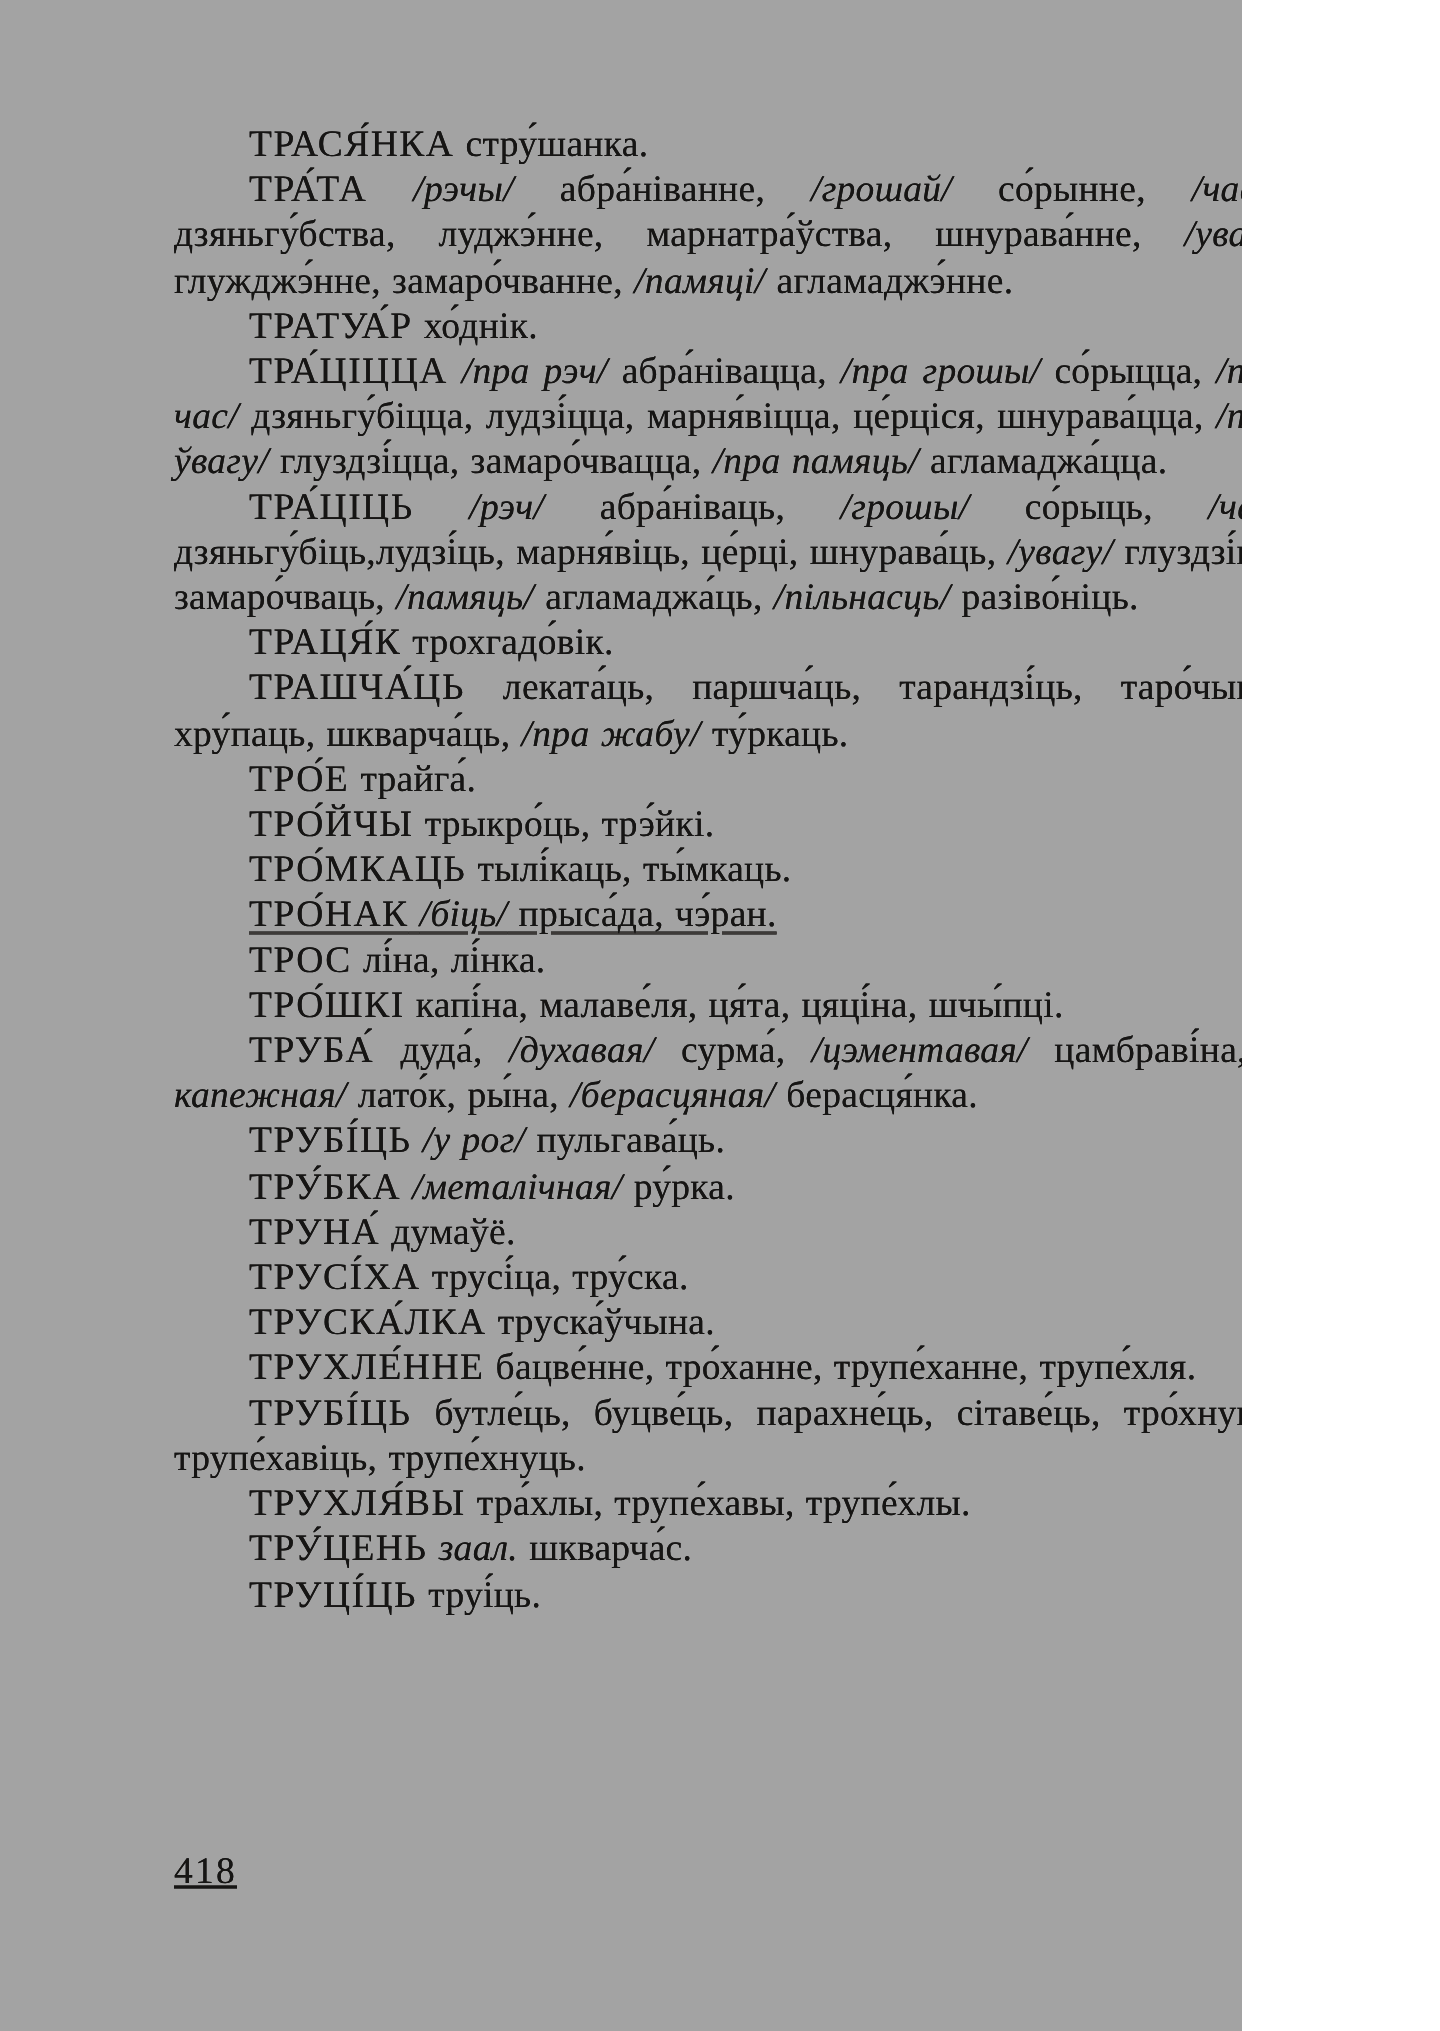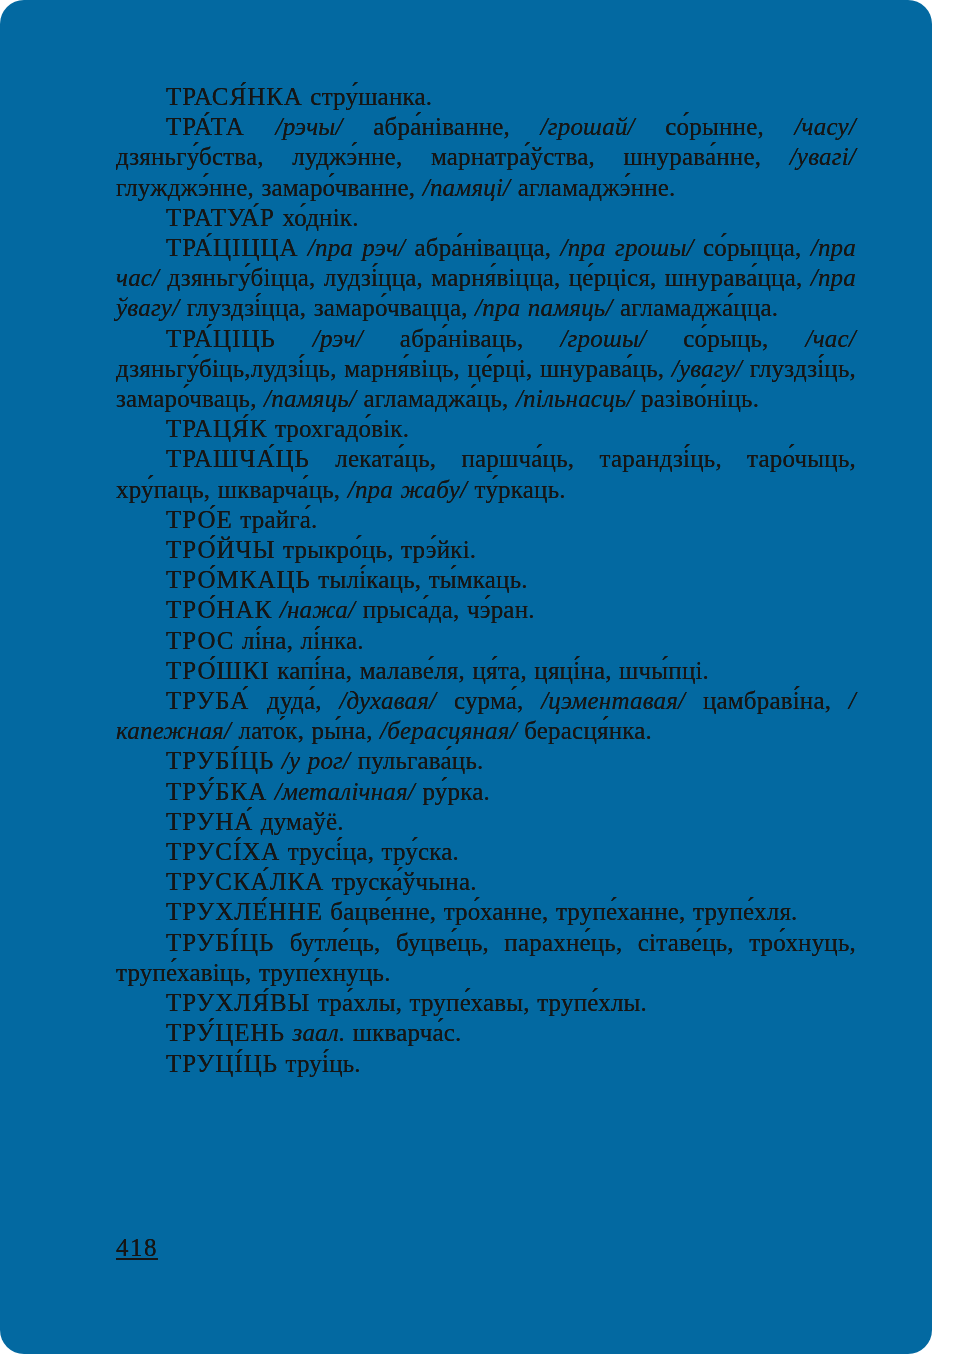--- a/index.html
+++ b/index.html
@@ -2,27 +2,26 @@
 <html><head>
 <meta charset="utf-8">
 <style>
   html, body {
     margin: 0;
     padding: 0;
     background: #ffffff;
   }
   .page {
     position: relative;
-    width: 932px;
+    width: 828px;
     height: 1354px;
-    background: #0369a1;
+    background: #a3a3a3;
     color: #161514;
     font-family: "Liberation Serif", "DejaVu Serif", serif;
     overflow: hidden;
-    border-radius: 24px;
   }
   .textblock {
     position: absolute;
     left: 116px;
     top: 82px;
     width: 740px;
   }
   .entry {
     margin: 0;
     font-size: 25px;
@@ -37,20 +36,21 @@
     letter-spacing: 1px;
   }
   .entry .ital {
     font-style: italic;
   }
   
   .entry.degraded {
     filter: blur(0.35px);
   }
   .entry.degraded span {
+    text-decoration: underline;
     text-decoration-thickness: 2px;
     text-decoration-color: #3d3a38;
     text-underline-offset: 4px;
   }
   .pagenum {
     position: absolute;
     top: 1234px;
     left: 116px;
     width: 740px;
     text-align: left;
@@ -68,21 +68,21 @@
       <p class="entry"><span class="head">ТРАСЯ́НКА</span><span class="plain"> стру́шанка.</span></p>
       <p class="entry"><span class="head">ТРА́ТА</span><span class="plain"> </span><span class="ital">/рэчы/</span><span class="plain"> абра́ніванне, </span><span class="ital">/грошай/</span><span class="plain"> со́рынне, </span><span class="ital">/часу/</span><span class="plain"> дзяньгу́бства, луджэ́нне, марнатра́ўства, шнурава́нне, </span><span class="ital">/увагі/</span><span class="plain"> глужджэ́нне, замаро́чванне, </span><span class="ital">/памяці/</span><span class="plain"> агламаджэ́нне.</span></p>
       <p class="entry"><span class="head">ТРАТУА́Р</span><span class="plain"> хо́днік.</span></p>
       <p class="entry"><span class="head">ТРА́ЦІЦЦА</span><span class="plain"> </span><span class="ital">/пра рэч/</span><span class="plain"> абра́нівацца, </span><span class="ital">/пра грошы/</span><span class="plain"> со́рыцца, </span><span class="ital">/пра час/</span><span class="plain"> дзяньгу́біцца, лудзі́цца, марня́віцца, це́рціся, шнурава́цца, </span><span class="ital">/пра ўвагу/</span><span class="plain"> глуздзі́цца, замаро́чвацца, </span><span class="ital">/пра памяць/</span><span class="plain"> агламаджа́цца.</span></p>
       <p class="entry"><span class="head">ТРА́ЦІЦЬ</span><span class="plain"> </span><span class="ital">/рэч/</span><span class="plain"> абра́ніваць, </span><span class="ital">/грошы/</span><span class="plain"> со́рыць, </span><span class="ital">/час/</span><span class="plain"> дзяньгу́біць,лудзі́ць, марня́віць, це́рці, шнурава́ць, </span><span class="ital">/увагу/</span><span class="plain"> глуздзі́ць, замаро́чваць, </span><span class="ital">/памяць/</span><span class="plain"> агламаджа́ць, </span><span class="ital">/пільнасць/</span><span class="plain"> разіво́ніць.</span></p>
       <p class="entry"><span class="head">ТРАЦЯ́К</span><span class="plain"> трохгадо́вік.</span></p>
       <p class="entry"><span class="head">ТРАШЧА́ЦЬ</span><span class="plain"> леката́ць, паршча́ць, тарандзі́ць, таро́чыць, хру́паць, шкварча́ць, </span><span class="ital">/пра жабу/</span><span class="plain"> ту́ркаць.</span></p>
       <p class="entry"><span class="head">ТРО́Е</span><span class="plain"> трайга́.</span></p>
       <p class="entry"><span class="head">ТРО́ЙЧЫ</span><span class="plain"> трыкро́ць, трэ́йкі.</span></p>
       <p class="entry"><span class="head">ТРО́МКАЦЬ</span><span class="plain"> тылі́каць, ты́мкаць.</span></p>
-      <p class="entry degraded"><span class="head">ТРО́НАК</span><span class="plain"> </span><span class="ital">/нажа/</span><span class="plain"> прыса́да, чэ́ран.</span></p>
+      <p class="entry degraded"><span class="head">ТРО́НАК</span><span class="plain"> </span><span class="ital">/біць/</span><span class="plain"> прыса́да, чэ́ран.</span></p>
       <p class="entry"><span class="head">ТРОС</span><span class="plain"> лі́на, лі́нка.</span></p>
       <p class="entry"><span class="head">ТРО́ШКІ</span><span class="plain"> капі́на, малаве́ля, ця́та, цяці́на, шчы́пці.</span></p>
       <p class="entry"><span class="head">ТРУБА́</span><span class="plain"> дуда́, </span><span class="ital">/духавая/</span><span class="plain"> сурма́, </span><span class="ital">/цэментавая/</span><span class="plain"> цамбраві́на, </span><span class="ital">/капежная/</span><span class="plain"> лато́к, ры́на, </span><span class="ital">/берасцяная/</span><span class="plain"> берасця́нка.</span></p>
       <p class="entry"><span class="head">ТРУБІ́ЦЬ</span><span class="plain"> </span><span class="ital">/у рог/</span><span class="plain"> пульгава́ць.</span></p>
       <p class="entry"><span class="head">ТРУ́БКА</span><span class="plain"> </span><span class="ital">/металічная/</span><span class="plain"> ру́рка.</span></p>
       <p class="entry"><span class="head">ТРУНА́</span><span class="plain"> думаўё.</span></p>
       <p class="entry"><span class="head">ТРУСІ́ХА</span><span class="plain"> трусі́ца, тру́ска.</span></p>
       <p class="entry"><span class="head">ТРУСКА́ЛКА</span><span class="plain"> труска́ўчына.</span></p>
       <p class="entry"><span class="head">ТРУХЛЕ́ННЕ</span><span class="plain"> бацве́нне, тро́ханне, трупе́ханне, трупе́хля.</span></p>
       <p class="entry"><span class="head">ТРУБІ́ЦЬ</span><span class="plain"> бутле́ць, буцве́ць, парахне́ць, сітаве́ць, тро́хнуць, трупе́хавіць, трупе́хнуць.</span></p>

